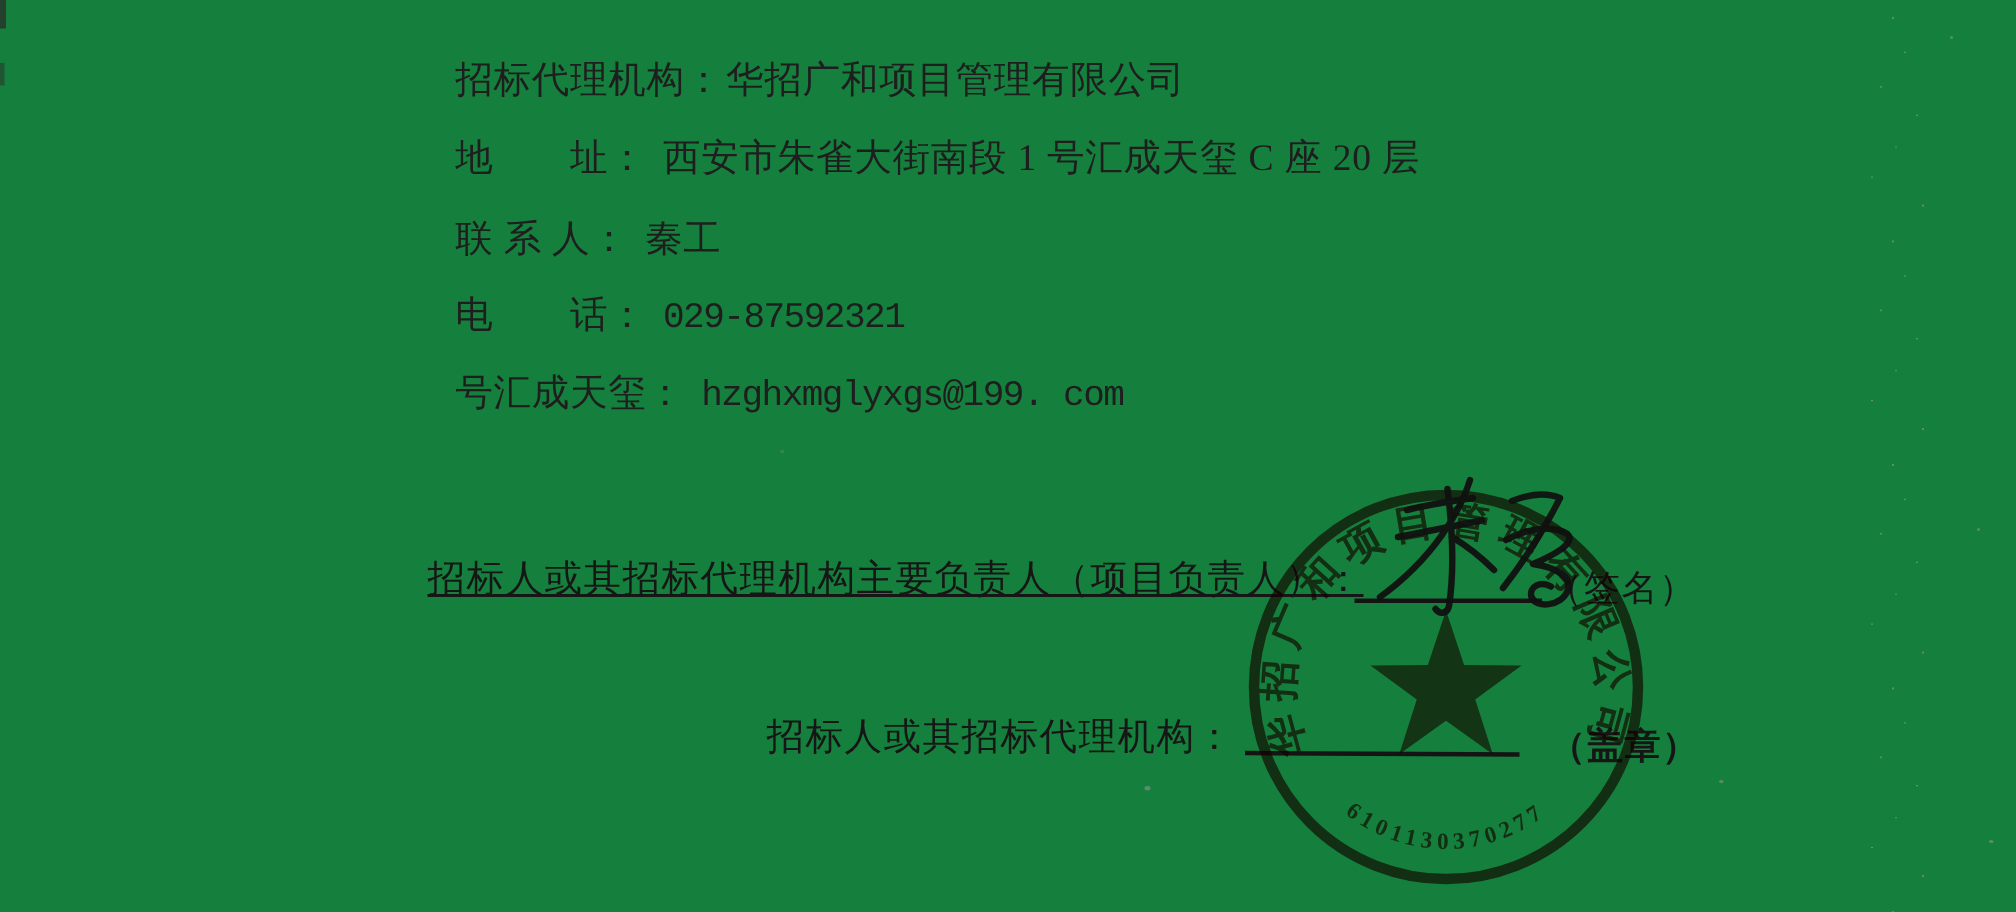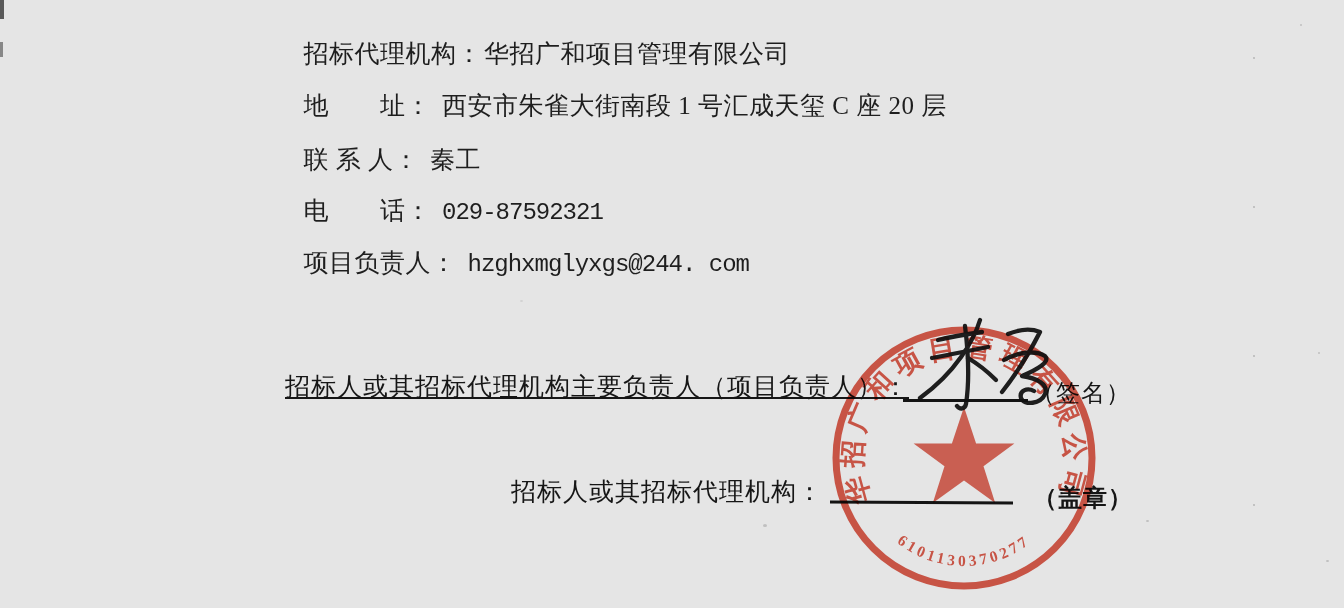--- a/index.html
+++ b/index.html
@@ -3,21 +3,21 @@
 <meta charset="utf-8">
 <style>
   html,body{margin:0;padding:0;}
   body{
     width:1344px;height:608px;
     font-family:"Liberation Serif","DejaVu Serif",serif;
     background:#ffffff;
   }
   .page{
     position:relative;width:1344px;height:608px;overflow:hidden;
-    background:#e5e5e5;color:#1c1c1c;
+    background:#15803d;color:#1c1c1c;
   }
   
   .contact-row{
     position:absolute;left:263px;white-space:pre;
     font-size:25px;line-height:30px;letter-spacing:.5px;color:#1e1e1e;
   }
   .contact-row .label{white-space:pre;}
   .contact-row .value{margin-left:11px;white-space:pre;}
   .contact-row.r0{top:9px;}
   .contact-row.r0 .value{margin-left:2px;}
@@ -82,21 +82,21 @@
     <div class="contact-row r1">
       <span class="label">地　　址：</span><span class="value">西安市朱雀大街南段 1 号汇成天玺 C 座 20 层</span>
     </div>
     <div class="contact-row r2">
       <span class="label">联 系 人：</span><span class="value">秦工</span>
     </div>
     <div class="contact-row r3">
       <span class="label">电　　话：</span><span class="value">029-87592321</span>
     </div>
     <div class="contact-row r4">
-      <span class="label">项目负责人：</span><span class="value">hzghxmglyxgs@244. com</span>
+      <span class="label">号汇成天玺：</span><span class="value">hzghxmglyxgs@199. com</span>
     </div>
   </section>
 
   <span class="signoff-text" id="leader-label">招标人或其招标代理机构主要负责人（项目负责人）：</span>
   <div class="sign-line" id="leader-line"></div>
   <span class="signoff-text" id="leader-suffix">（签名）</span>
 
   <span class="signoff-text" id="agency-label">招标人或其招标代理机构：</span>
   <div class="sign-line" id="agency-line"></div>
   <span class="signoff-text" id="agency-suffix">（盖章）</span>

